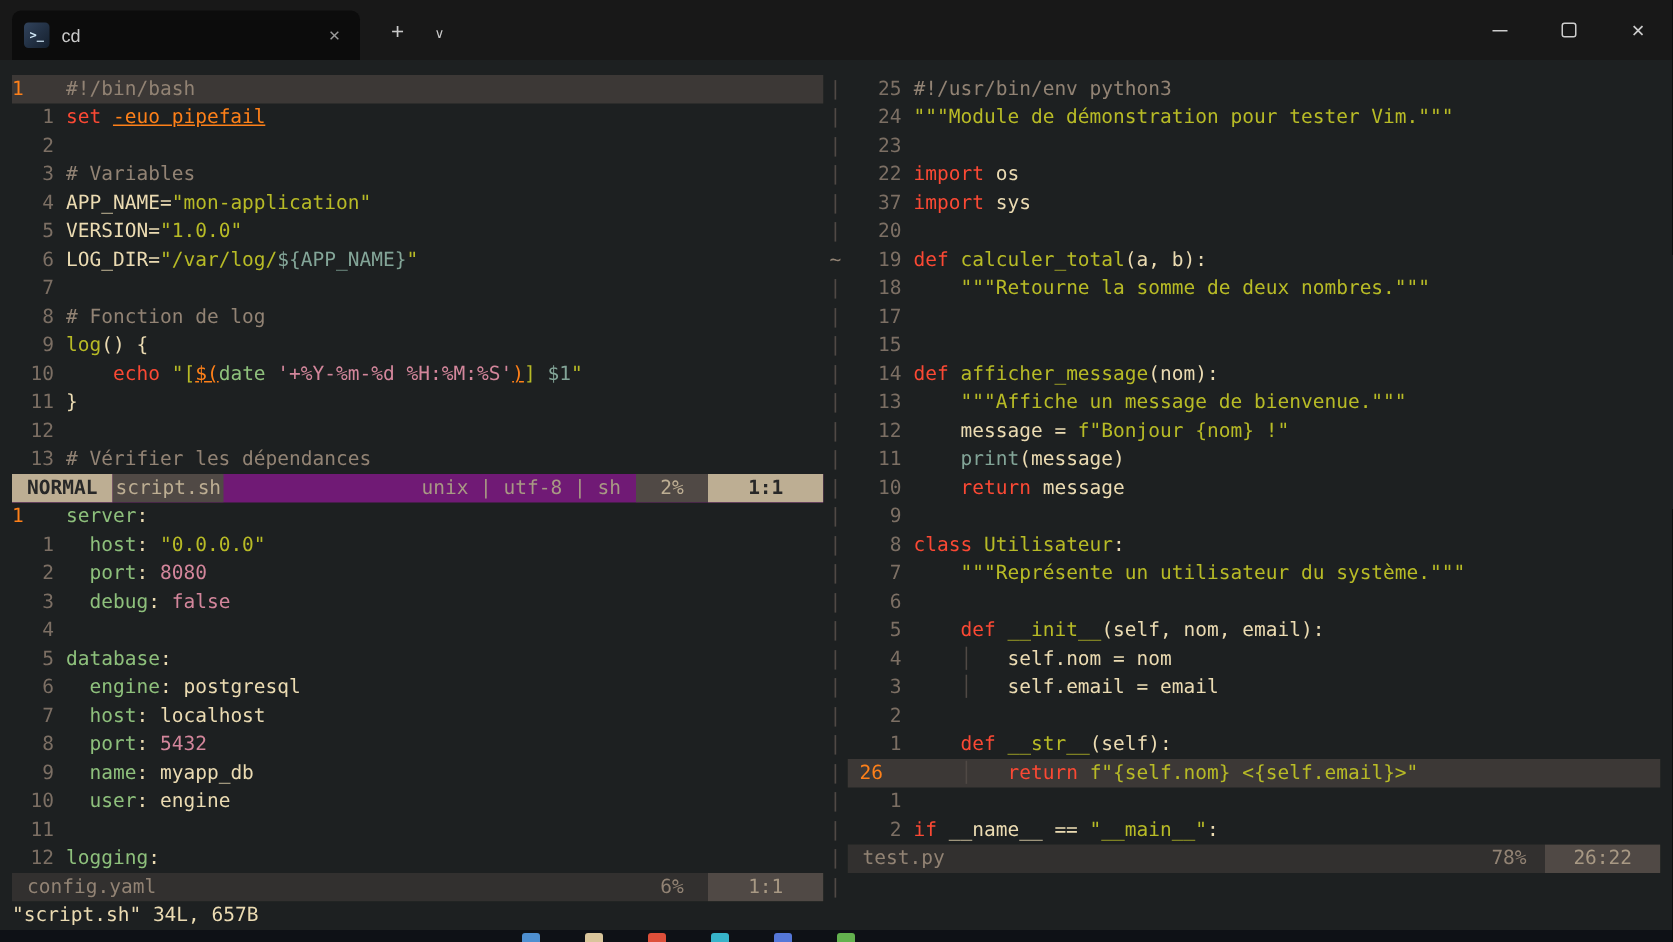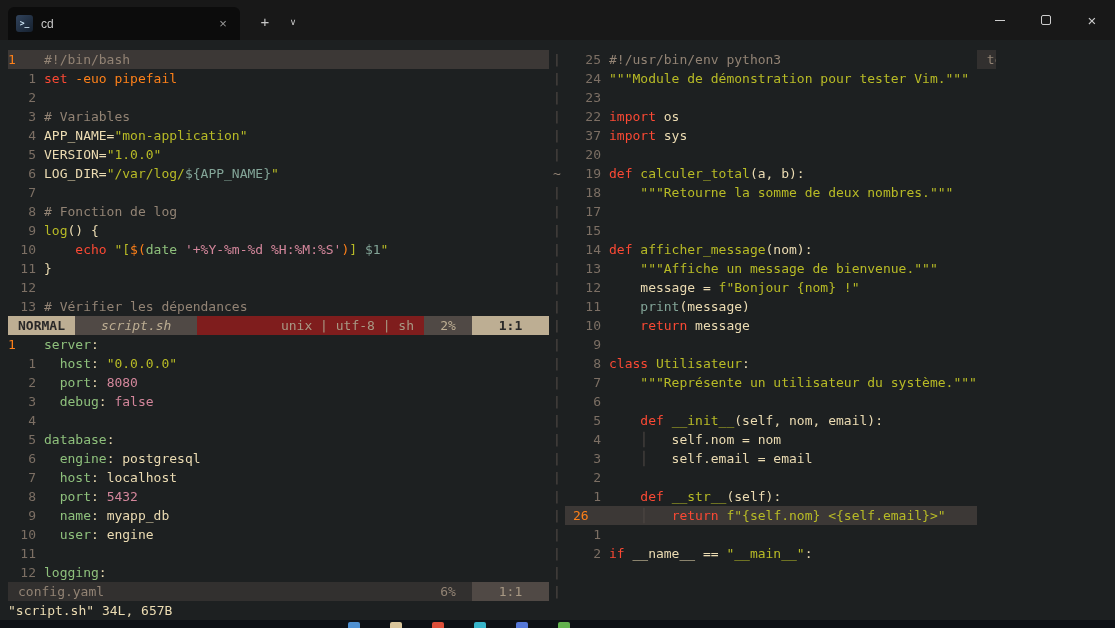--- a/index.html
+++ b/index.html
@@ -32,46 +32,46 @@
   .glyph-close { font-size:15px; line-height:15px; }
 
   
   .terminal { flex:0 0 580px; height:580px; background:#1d2021; padding:10px 8px 0;
               display:flex; flex-direction:column; color:#ebdbb2; font-size:13px; line-height:19px; }
   .main { display:flex; height:551px; }
   .col-left  { width:541px; flex:0 0 541px; display:flex; flex-direction:column; overflow:hidden; }
   .sep-col   { width:16px; flex:0 0 16px; text-align:center; color:#504945; overflow:hidden; }
   .sep-row   { height:19px; }
   .sep-row.eob { color:#928374; }
-  .col-right { flex:1; min-width:0; display:flex; flex-direction:row; overflow:hidden; }
+  .col-right { flex:1; min-width:0; display:flex; flex-direction:column; overflow:hidden; }
 
   .pane { overflow:hidden; }
   .row { display:flex; height:19px; white-space:pre; }
   .col-right .row { padding-left:8px; }
   .row.cl { background:#3c3836; }
   .lnum { flex:0 0 28px; text-align:right; margin-right:8px; color:#7c6f64; }
   .lnum.cn { text-align:left; color:#fe8019; }
   .code { white-space:pre; overflow:hidden; }
 
   .c-fg      { color:#ebdbb2; }
   .c-comment { color:#928374; }
   .c-red     { color:#fb4934; }
   .c-green   { color:#b8bb26; }
   .c-greenb  { color:#b8bb26; font-weight:normal; }
   .c-blue    { color:#83a598; }
   .c-aqua    { color:#8ec07c; }
   .c-purple  { color:#d3869b; }
-  .c-orange  { color:#fe8019; }
+  .c-orange  { color:#fe8019;text-decoration:underline; }
   .c-guide   { color:#504945; }
 
   
   .statusline { flex:0 0 19px; height:19px; display:flex; overflow:hidden; white-space:pre; }
-  .sl-active { background:#7f1d1d; }
+  .sl-active { background:#701a75; }
   .sl-active .sl-mode { background:#bdae93; color:#282828; font-weight:bold; padding:0 10px; }
-  .sl-active .sl-file { background:#504945; color:#bdae93; padding:0 26px;font-style:italic; }
+  .sl-active .sl-file { background:#504945; color:#bdae93; padding:0 2px; }
   .sl-fill { flex:1; }
   .sl-active .sl-info { color:#a89984; padding:0 10px; }
   .sl-active .sl-pct  { background:#504945; color:#bdae93; width:48px; text-align:center; }
   .sl-active .sl-pos  { background:#bdae93; color:#282828; width:77px; text-align:center; font-weight:bold; }
 
   .sl-inactive { background:#32302f; }
   .sl-inactive .sl-file { color:#928374; padding:0 10px; }
   .sl-inactive .sl-pct  { color:#928374; width:48px; text-align:center; }
   .sl-inactive .sl-pos  { background:#504945; color:#a89984; width:77px; text-align:center; }
 

